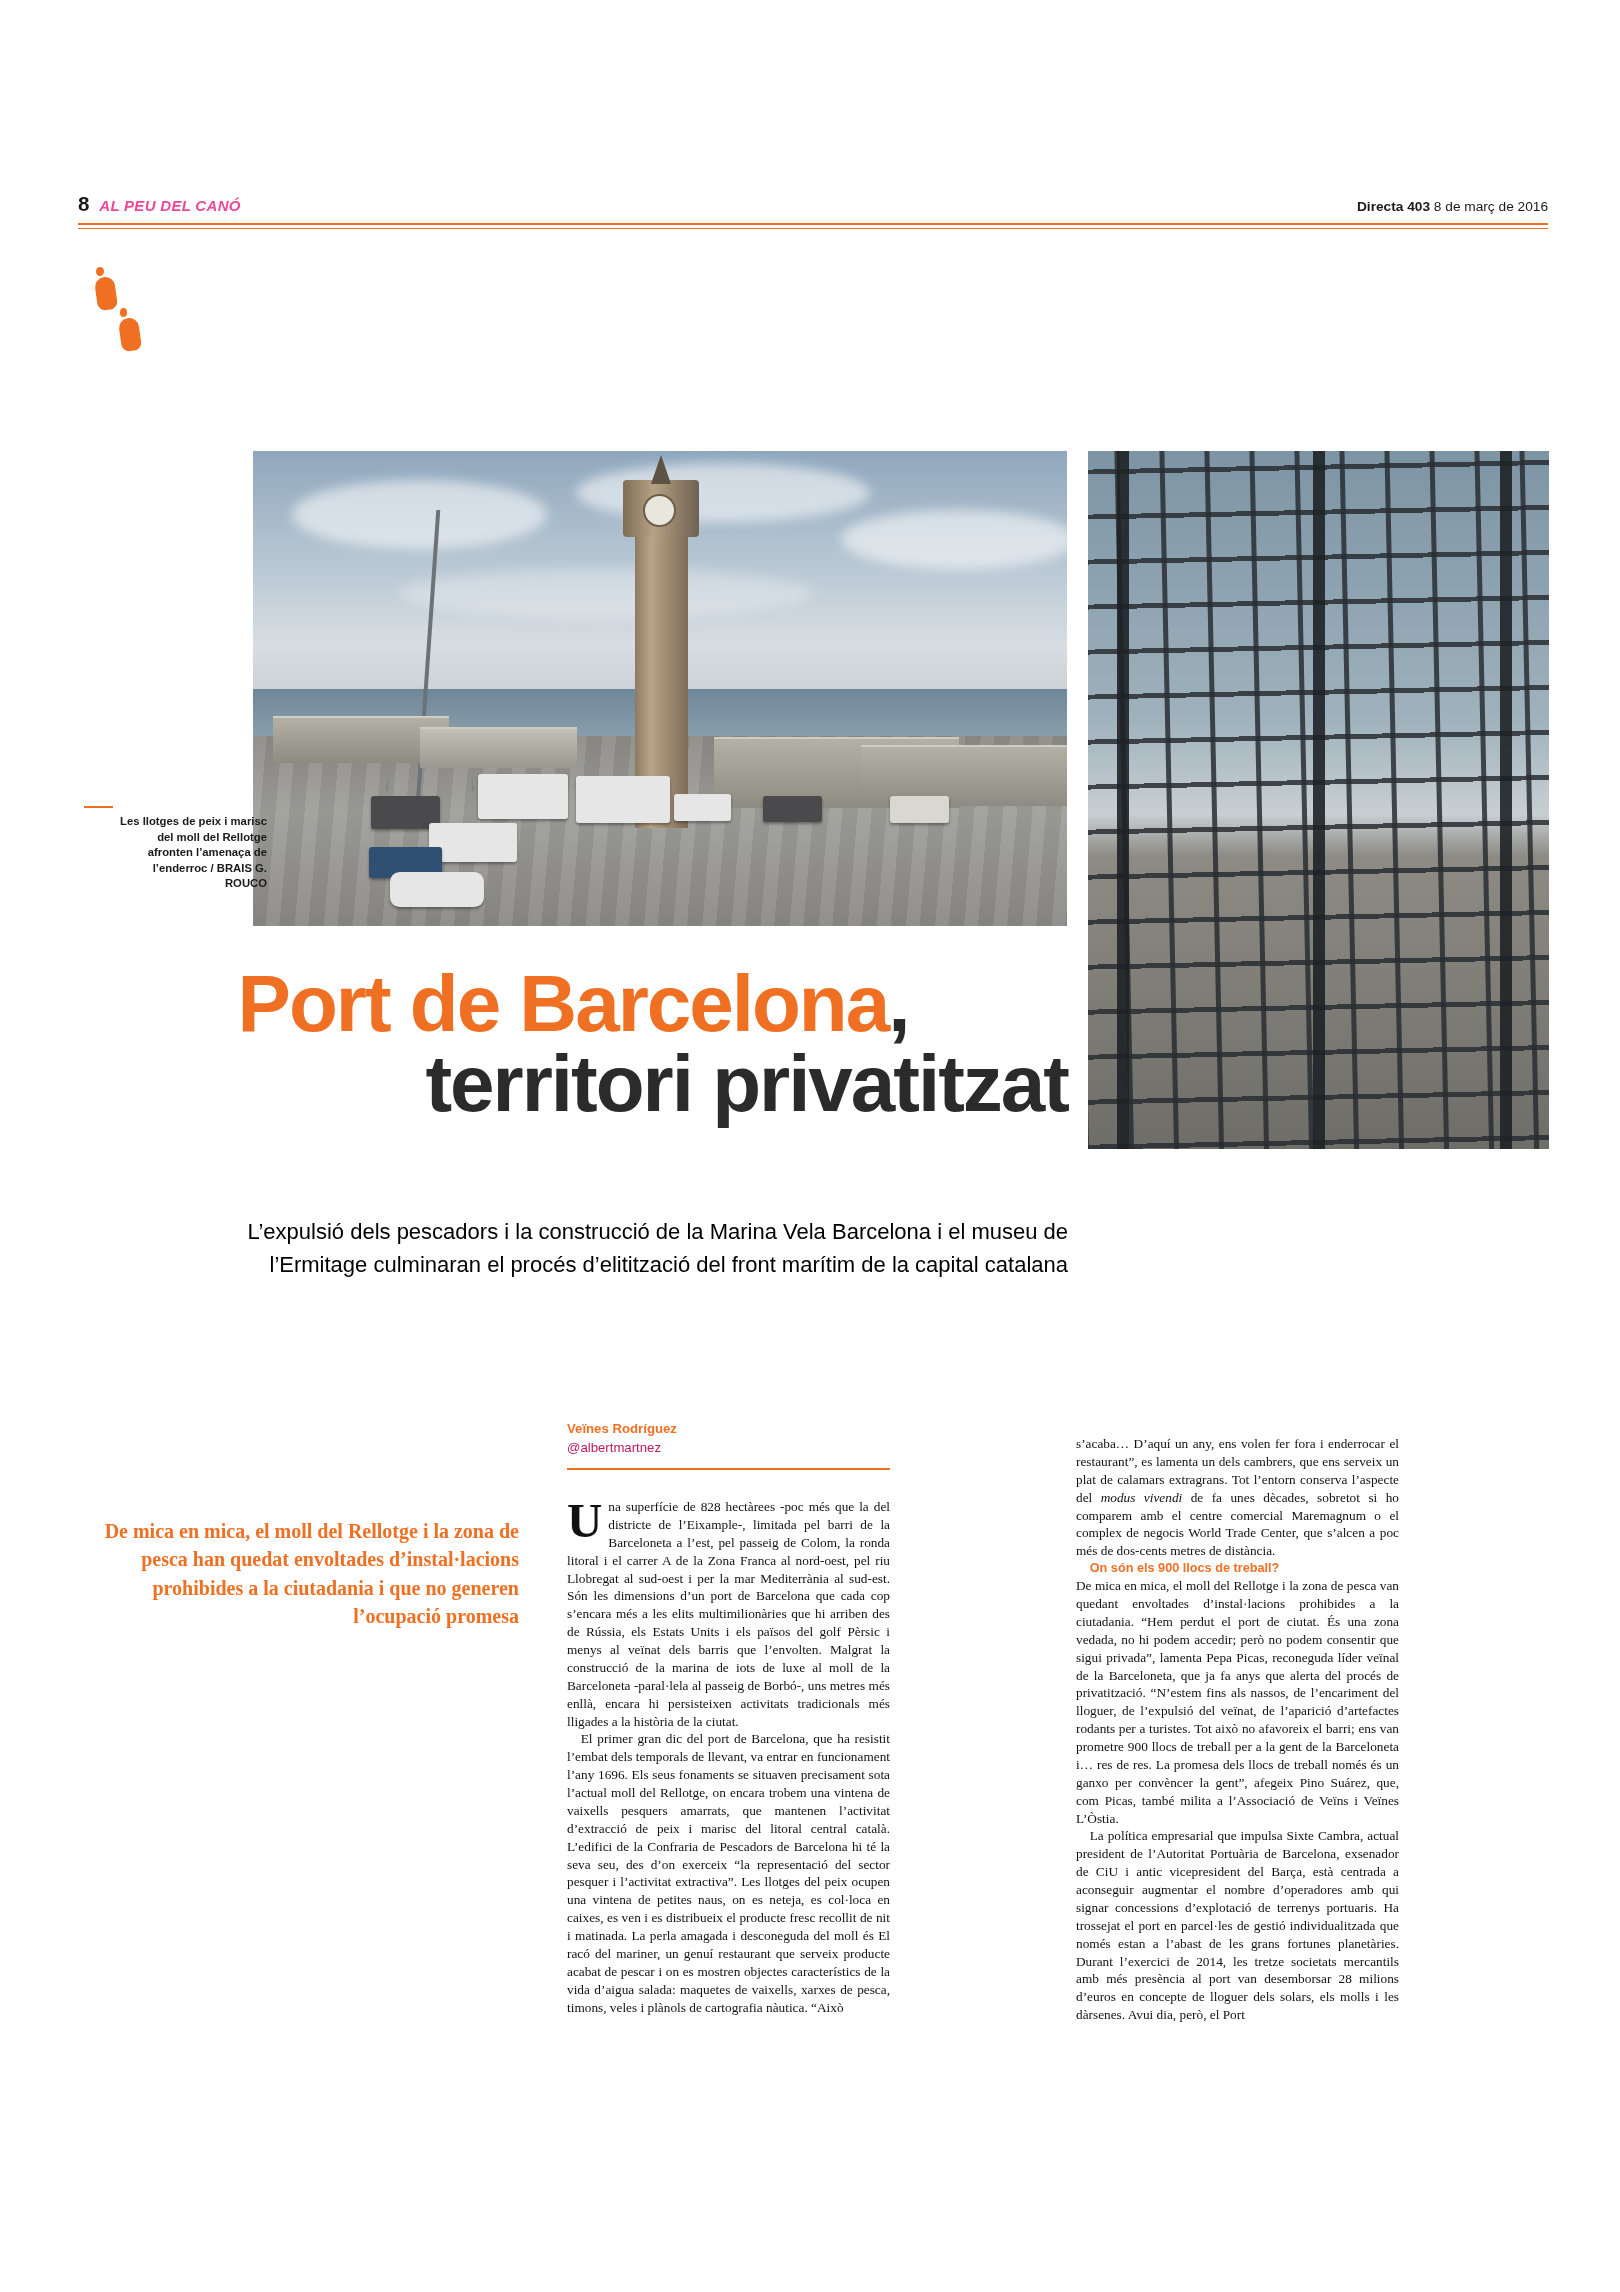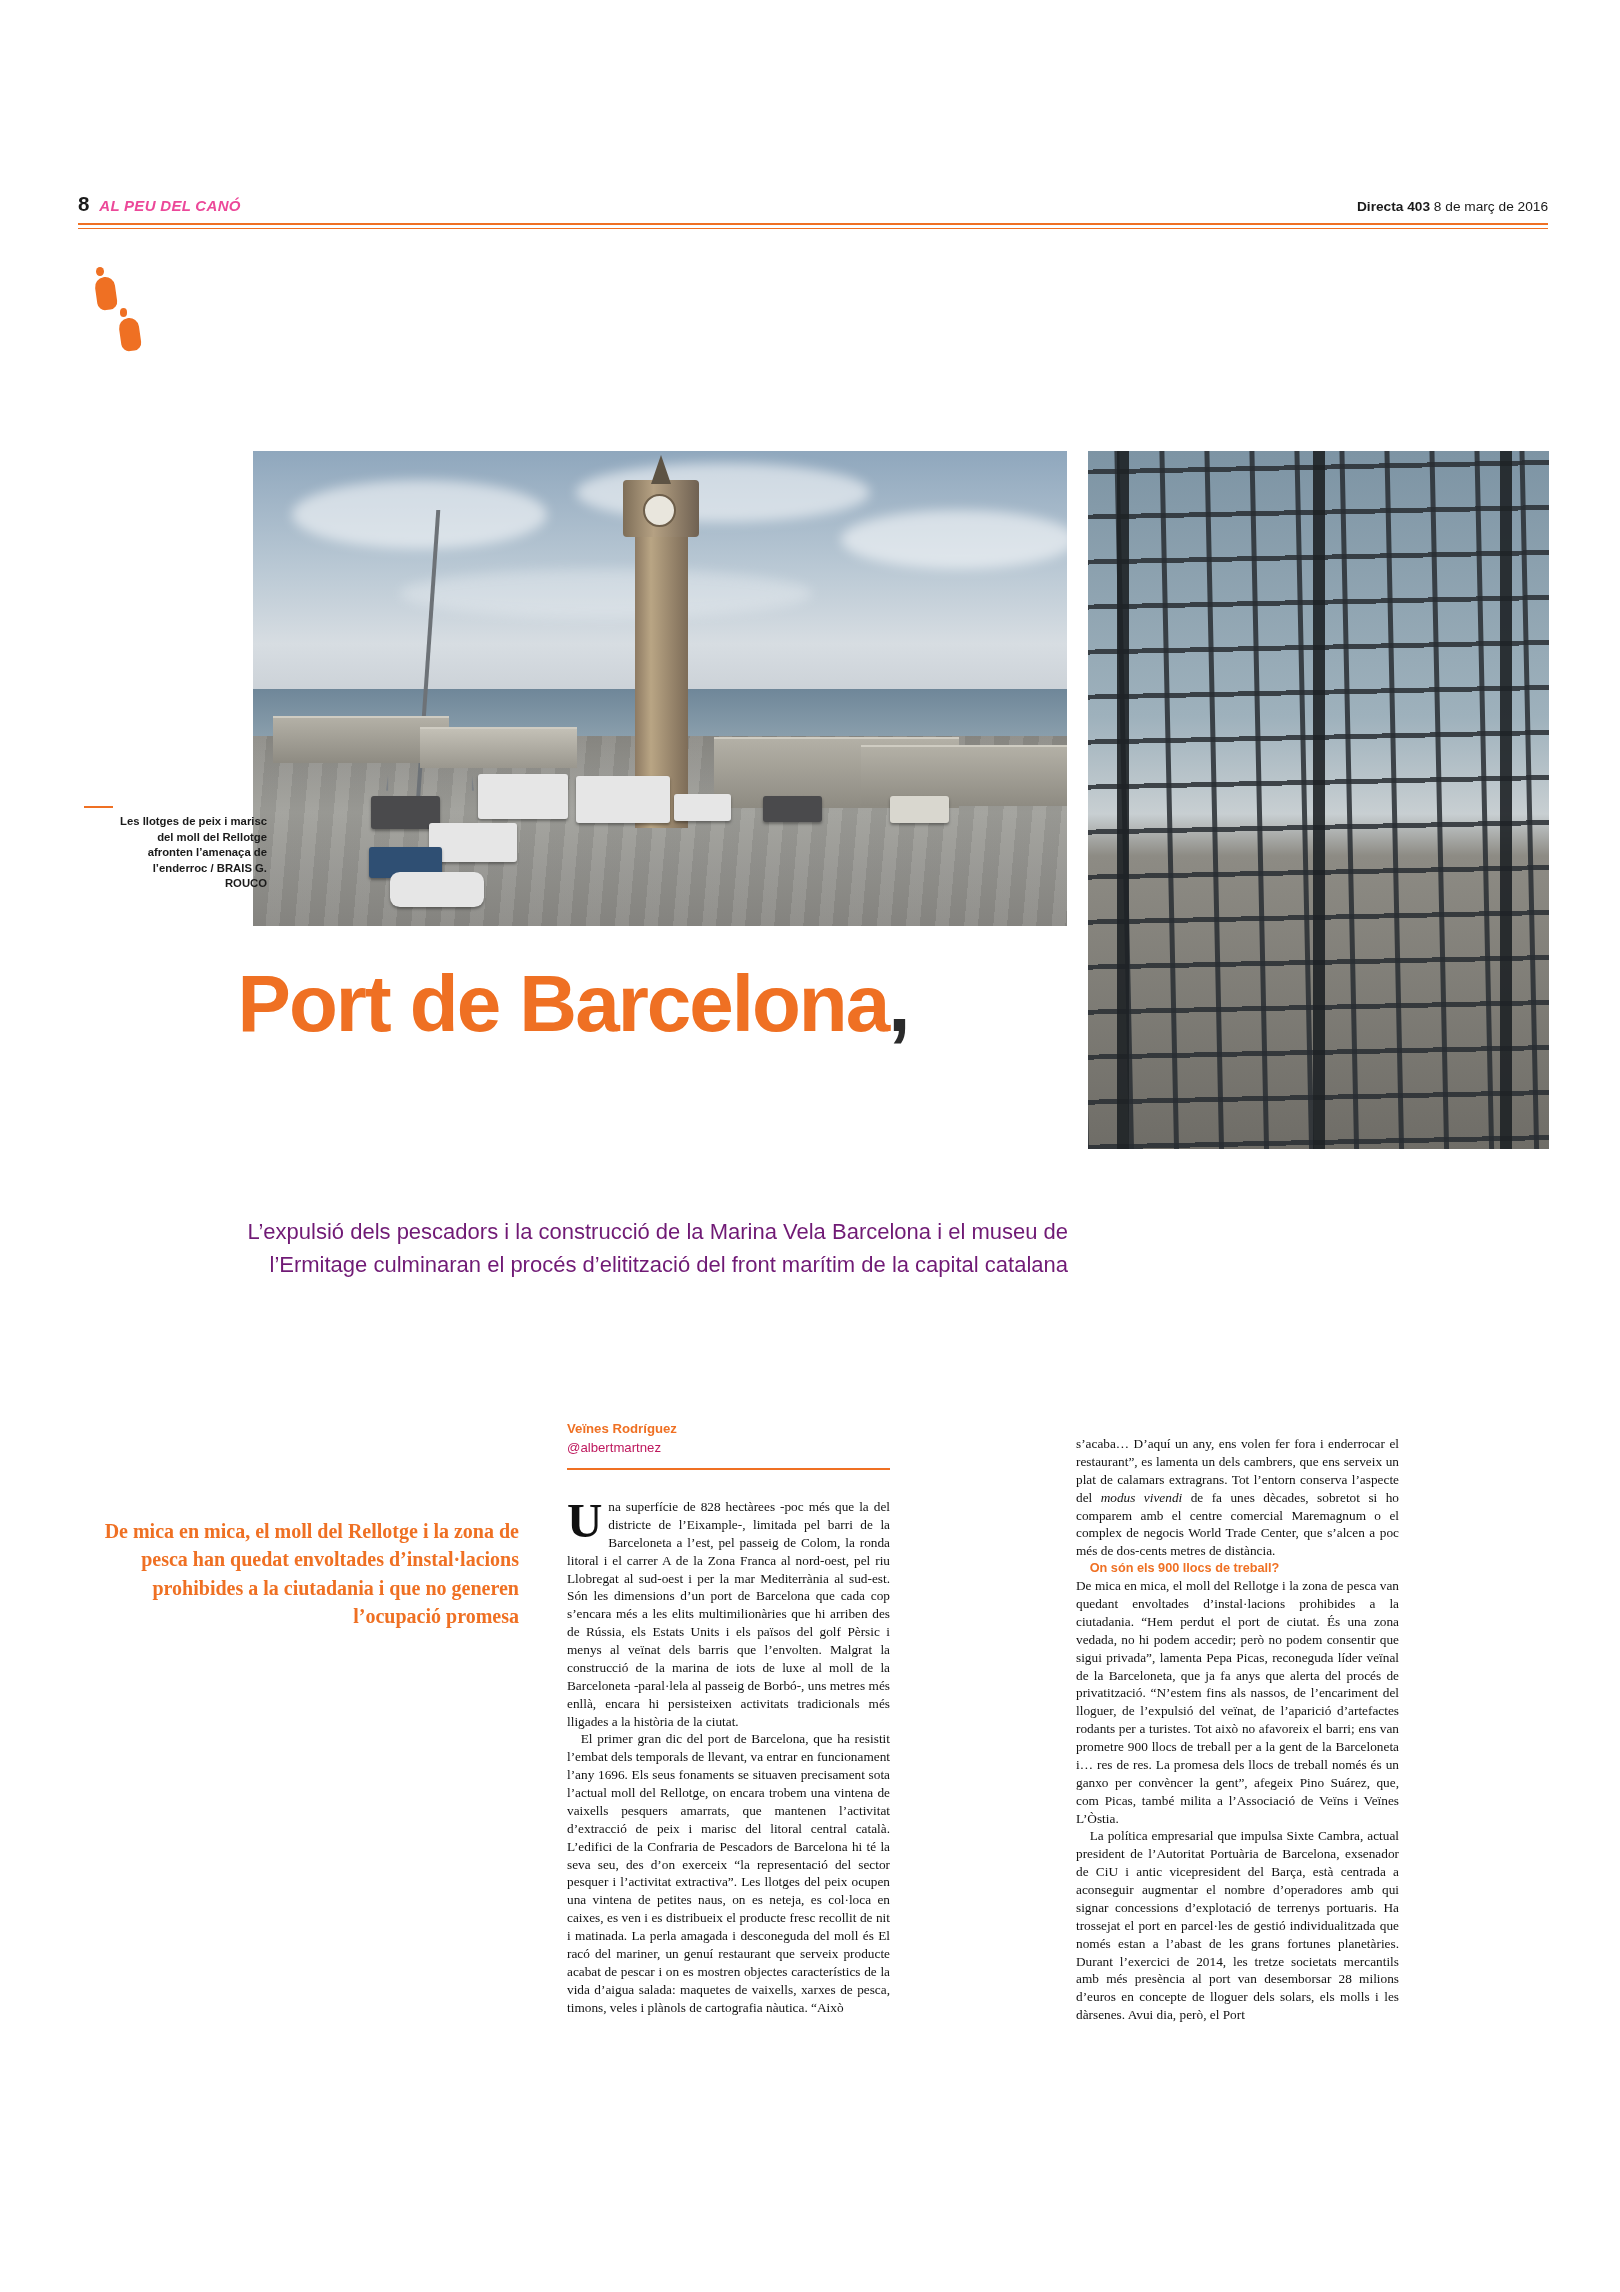--- a/index.html
+++ b/index.html
@@ -272,21 +272,21 @@
     color: #2b2b2b;
   }
   .subhead {
     position: absolute;
     left: 147px;
     top: 1215px;
     width: 921px;
     text-align: right;
     font-size: 22px;
     line-height: 1.5;
-    color: #701a75;
+    color: #000000;
   }
 
   
   .byline {
     position: absolute;
     left: 567px;
     top: 1419px;
     width: 323px;
     font-size: 13.2px;
     line-height: 1.45;
@@ -415,20 +415,21 @@
   <div class="caption-rule"></div>
   <div class="caption">
     <span>Les llotges de peix i marisc del moll del Rellotge afronten l’amenaça de l’enderroc</span>
     <span class="credit">/ BRAIS G. ROUCO</span>
   </div>
 
   <div class="headline">
     <div class="l1">
       <span>Port de Barcelona</span><span class="comma">,</span>
     </div>
+    <div class="l2">territori privatitzat</div>
   </div>
 
   <div class="subhead">L’expulsió dels pescadors i la construcció de la Marina Vela Barcelona i el museu de l’Ermitage culminaran el procés d’elitització del front marítim de la capital catalana</div>
 
   <div class="byline">
     <div class="name">Veïnes Rodríguez</div>
     <div class="handle">@albertmartnez</div>
   </div>
   <div class="byline-rule"></div>
 

